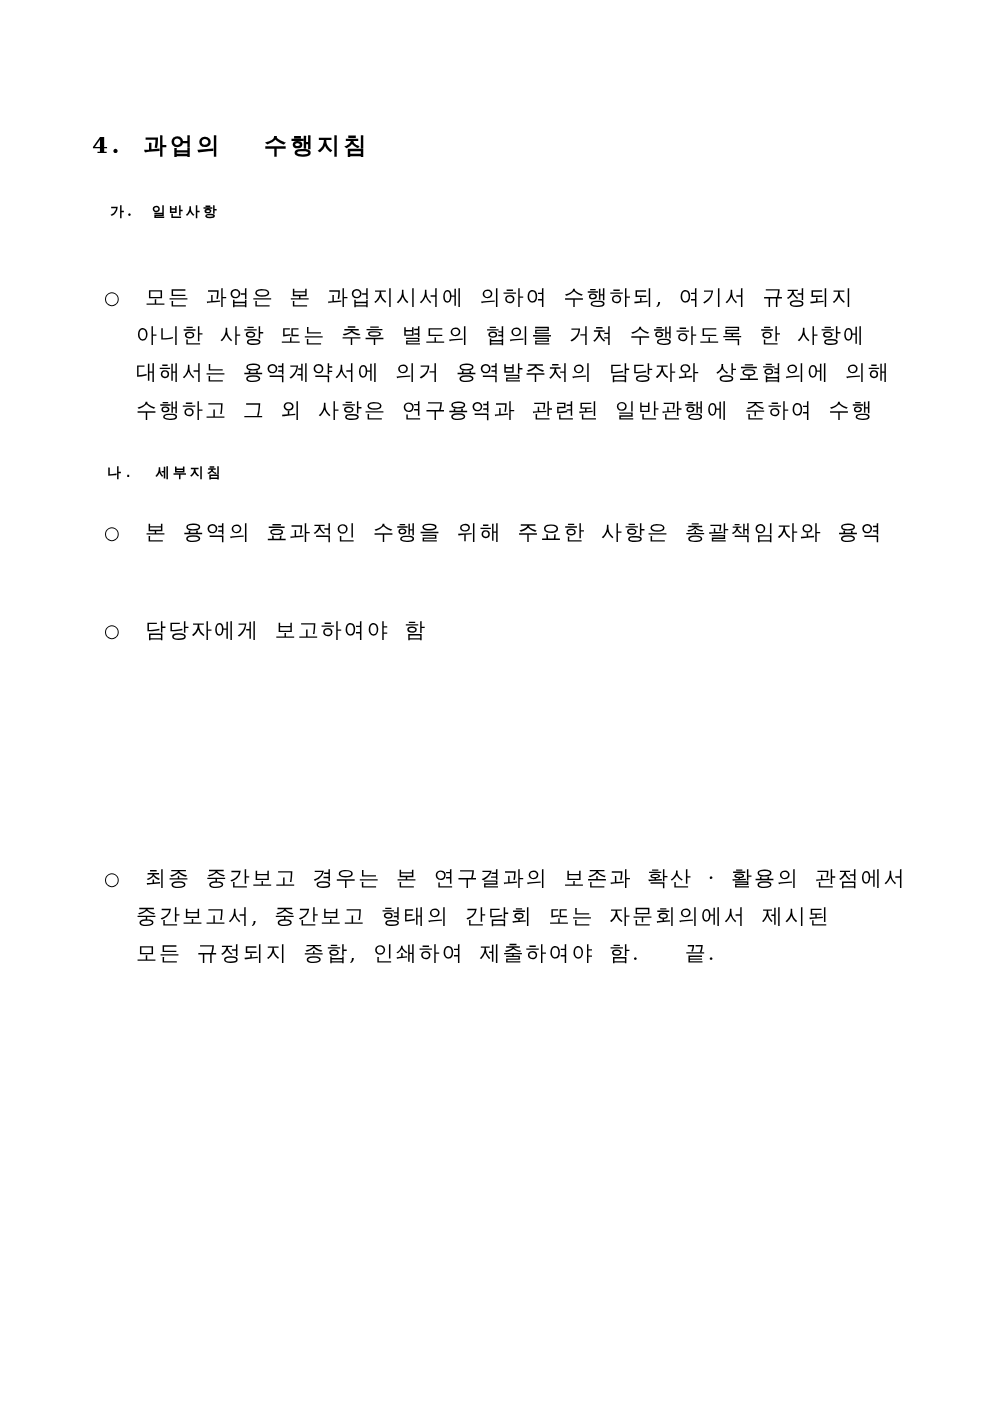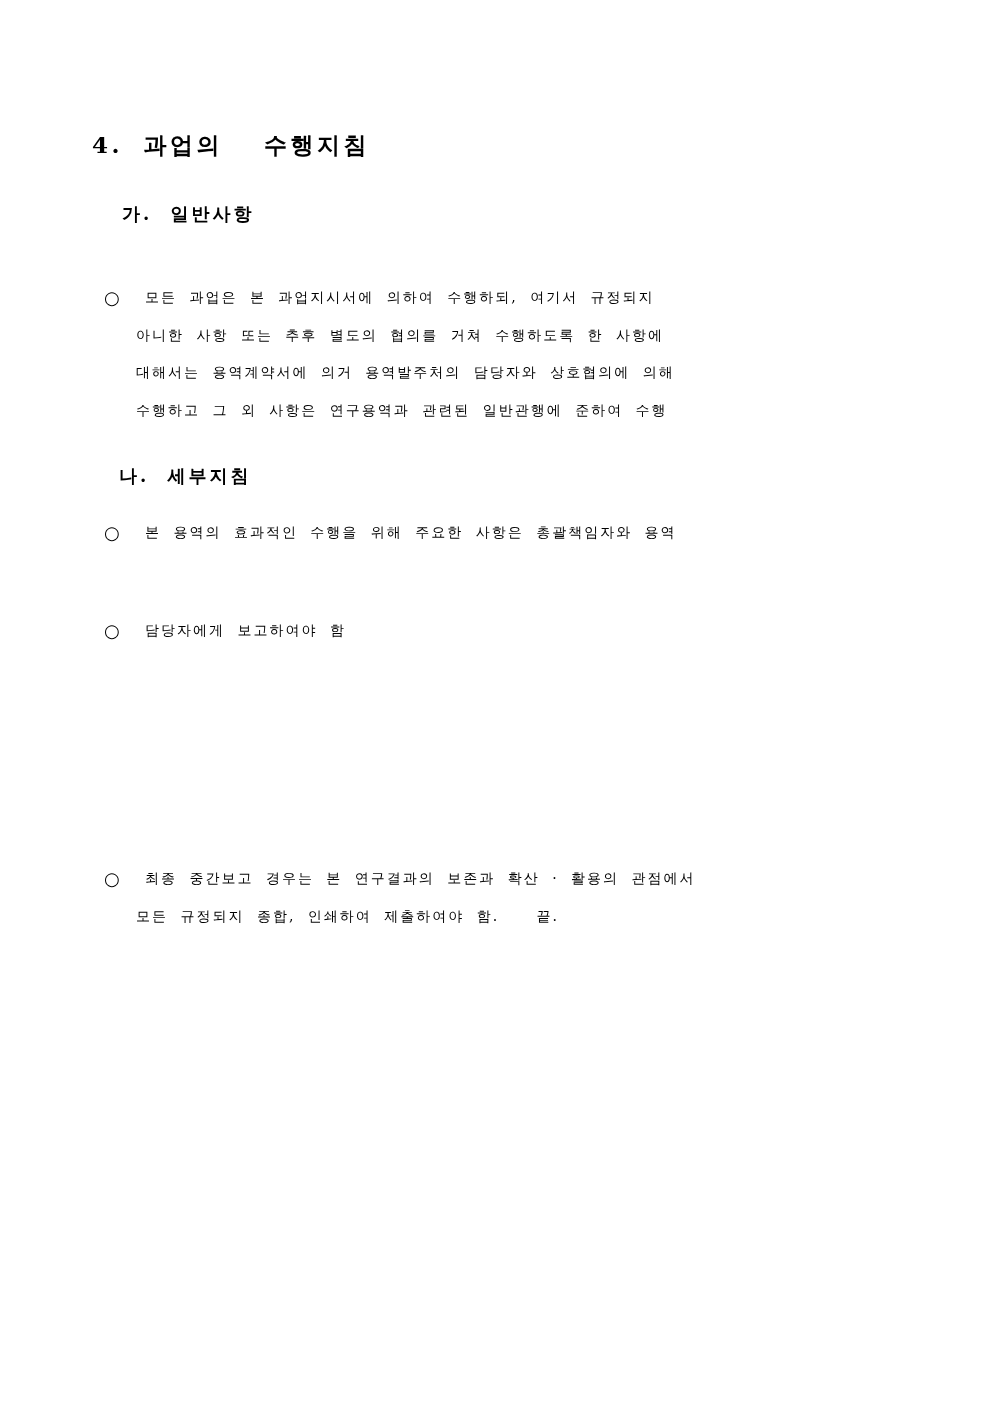--- a/index.html
+++ b/index.html
@@ -23,28 +23,27 @@
     color: #000000;
     line-height: 1.25;
     white-space: pre-wrap;
   }
   .heading-l1 {
     font-size: 23px;
     letter-spacing: 3.5px;
     word-spacing: 9px;
   }
   .heading-l2 {
-    font-size: 18px;
+    font-size: 14px;
     letter-spacing: 3px;
     word-spacing: 9px;
-    margin-left: 12px;
   }
   .sec4  { top: 131px; left: 92px;  }
   .sub-ga{ top: 203px; left: 110px; }
-  .sub-na{ top: 465px; left: 107px; }
+  .sub-na{ top: 465px; left: 107px; font-family: Liberation Mono, monospace; }
   .sec5  { top: 795px; left: 92px;  }
 
   .bullet {
     position: absolute;
     left: 104px;
     width: 830px;
   }
   .b1 { top: 279px; }
   .b2 { top: 514px; }
   .b3 { top: 612px; }
@@ -55,21 +54,21 @@
     left: 0;
     top: 0;
     font-size: 18px;
     line-height: 37.5px;
     color: #000000;
   }
   .lines {
     margin-left: 32px;
   }
   .line {
-    font-size: 14px;
+    font-size: 21px;
     line-height: 37.5px;
     letter-spacing: 2px;
     word-spacing: 6px;
     white-space: pre-wrap;
     color: #000000;
   }
   .lines .line:first-child {
     text-indent: 9px;
   }
   .page-number {
@@ -115,19 +114,20 @@
     <div class="lines">
       <div class="line">담당자에게 보고하여야 함</div>
     </div>
   </div>
 
 
   <div class="bullet b4">
     <span class="marker">○</span>
     <div class="lines">
       <div class="line">최종 중간보고 경우는 본 연구결과의 보존과 확산 · 활용의 관점에서</div>
+      <div class="line">중간보고서, 중간보고 형태의 간담회 또는 자문회의에서 제시된</div>
       <div class="line">모든 규정되지 종합, 인쇄하여 제출하여야 함.   끝.</div>
     </div>
   </div>
 
   <div class="page-number">3</div>
 
 </div>
 
 </body></html>

